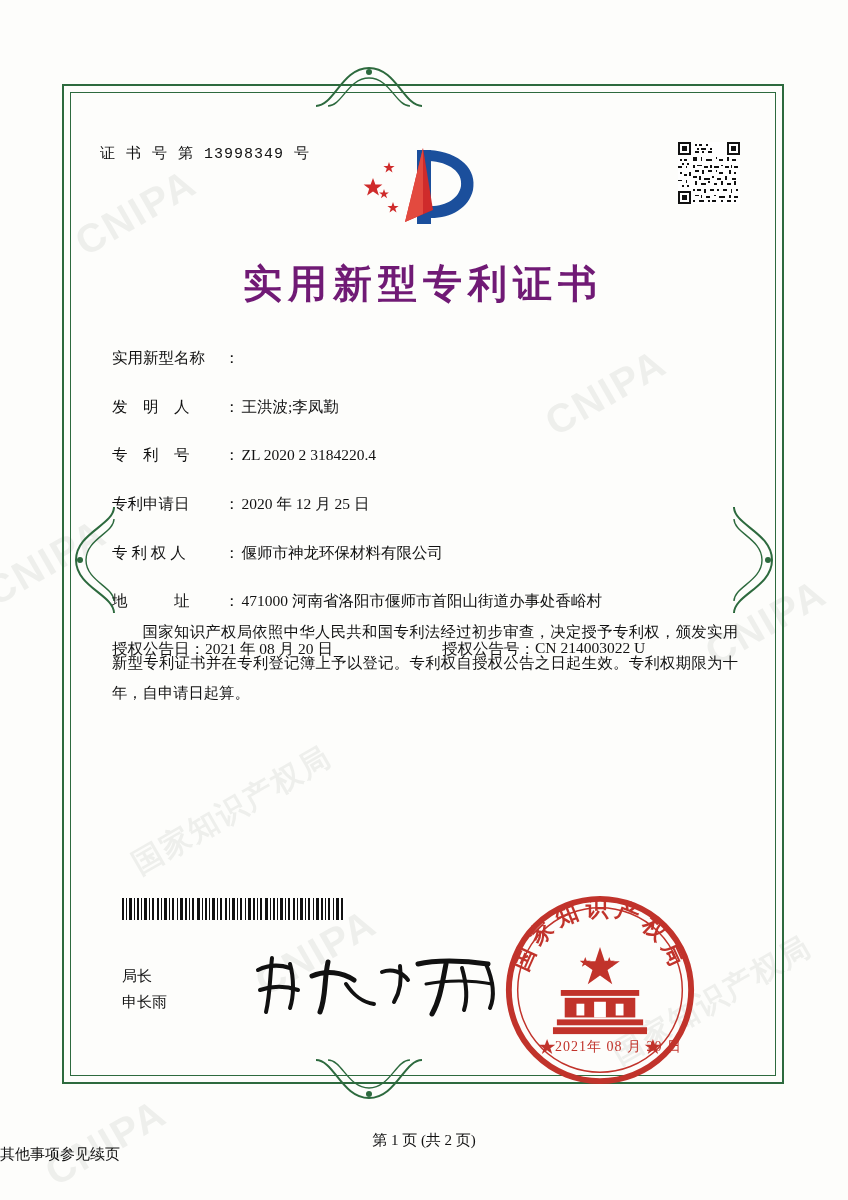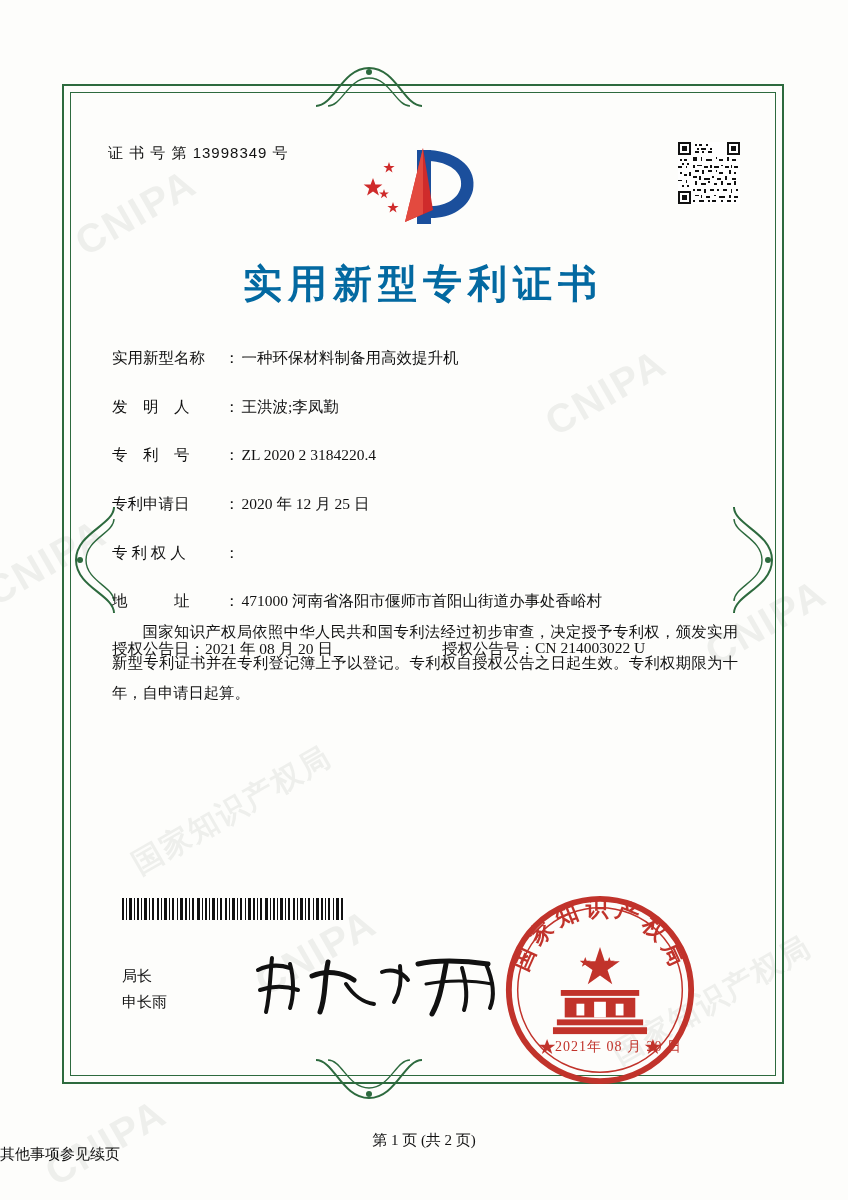--- a/index.html
+++ b/index.html
@@ -69,24 +69,24 @@
   
   .content {
     position: absolute;
     left: 70px; top: 92px;
     width: 706px; height: 984px;
     z-index: 2;
   }
 
   .cert-no {
     position: absolute;
-    left: 38px; top: 52px;
+    left: 30px; top: 52px;
     font-size: 15px;
     letter-spacing: 1px;
-    font-family: Liberation Sans, sans-serif;
+    font-family: Liberation Mono, monospace;
     text-align: right;
   }
 
   .qr {
     position: absolute;
     right: 36px; top: 50px;
     width: 62px; height: 62px;
   }
 
   .emblem {
@@ -97,21 +97,21 @@
   }
 
   .title {
     position: absolute;
     left: 0; right: 0; top: 165px;
     text-align: center;
     font-size: 39px;
     font-weight: 700;
     letter-spacing: 6px;
     font-family: "DejaVu Serif", "Liberation Serif", serif;
-    color: #0369a1;
+    color: #701a75;
   }
 
   .fields {
     position: absolute;
     left: 42px; top: 255px;
     right: 40px;
     font-size: 15.5px;
   }
   .field-row {
     display: flex;
@@ -361,21 +361,20 @@
       </g>
     </svg>
 
     <div class="title">实用新型专利证书</div>
 
     <div class="fields">
 
       <div class="field-row">
         <span class="field-label">实用新型名称</span>
         <span class="field-colon">：</span>
-        <span class="field-value">一种环保材料制备用高效提升机</span>
       </div>
 
       <div class="field-row">
         <span class="field-label">发　明　人</span>
         <span class="field-colon">：</span>
         <span class="field-value">王洪波;李凤勤</span>
       </div>
 
       <div class="field-row">
         <span class="field-label">专　利　号</span>
@@ -385,20 +384,21 @@
 
       <div class="field-row">
         <span class="field-label">专利申请日</span>
         <span class="field-colon">：</span>
         <span class="field-value">2020 年 12 月 25 日</span>
       </div>
 
       <div class="field-row">
         <span class="field-label">专 利 权 人</span>
         <span class="field-colon">：</span>
+        <span class="field-value">偃师市神龙环保材料有限公司</span>
       </div>
 
       <div class="field-row">
         <span class="field-label">地　　　址</span>
         <span class="field-colon">：</span>
         <span class="field-value">471000 河南省洛阳市偃师市首阳山街道办事处香峪村</span>
       </div>
 
       <div class="grant-row">
         <div class="grant-left">

